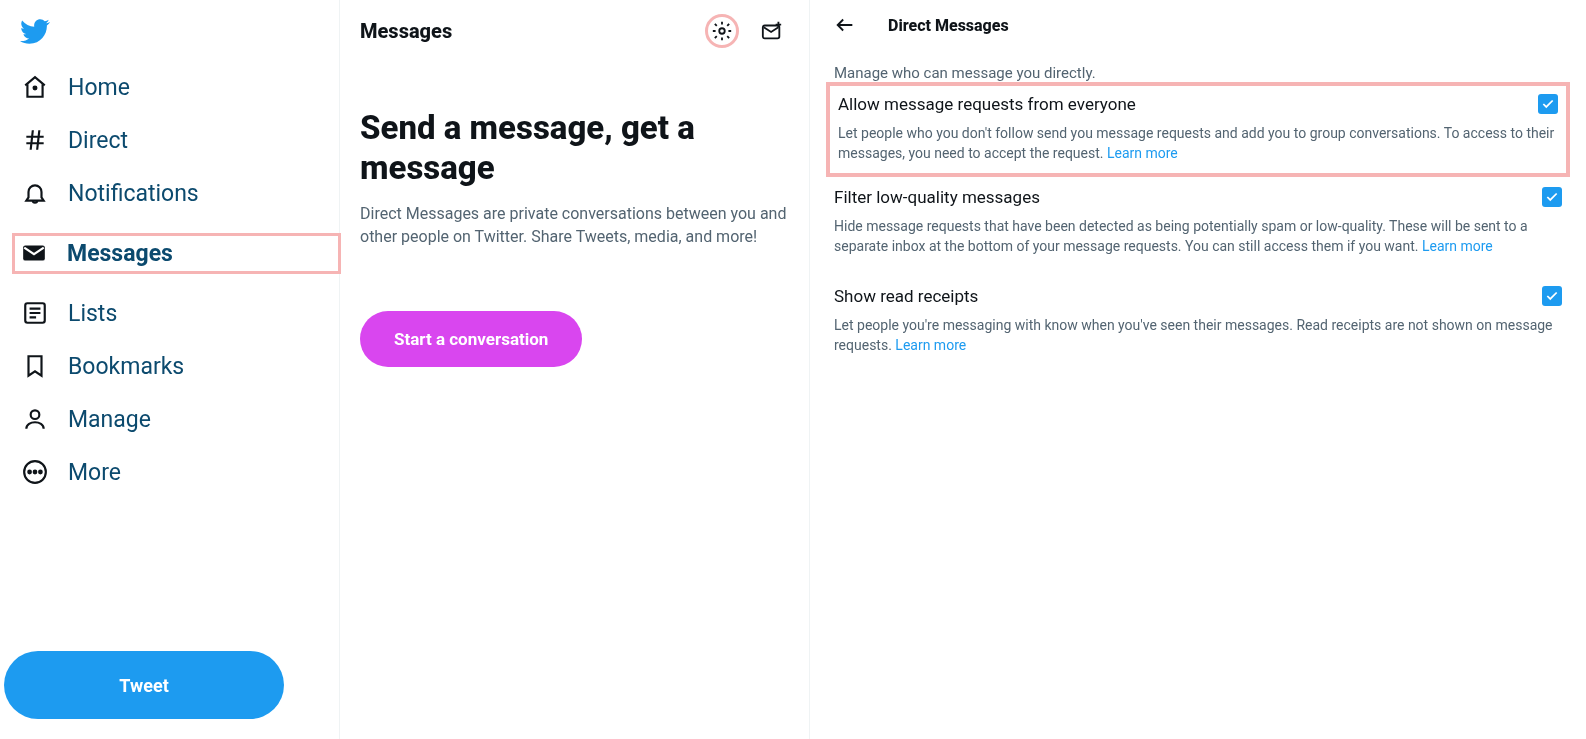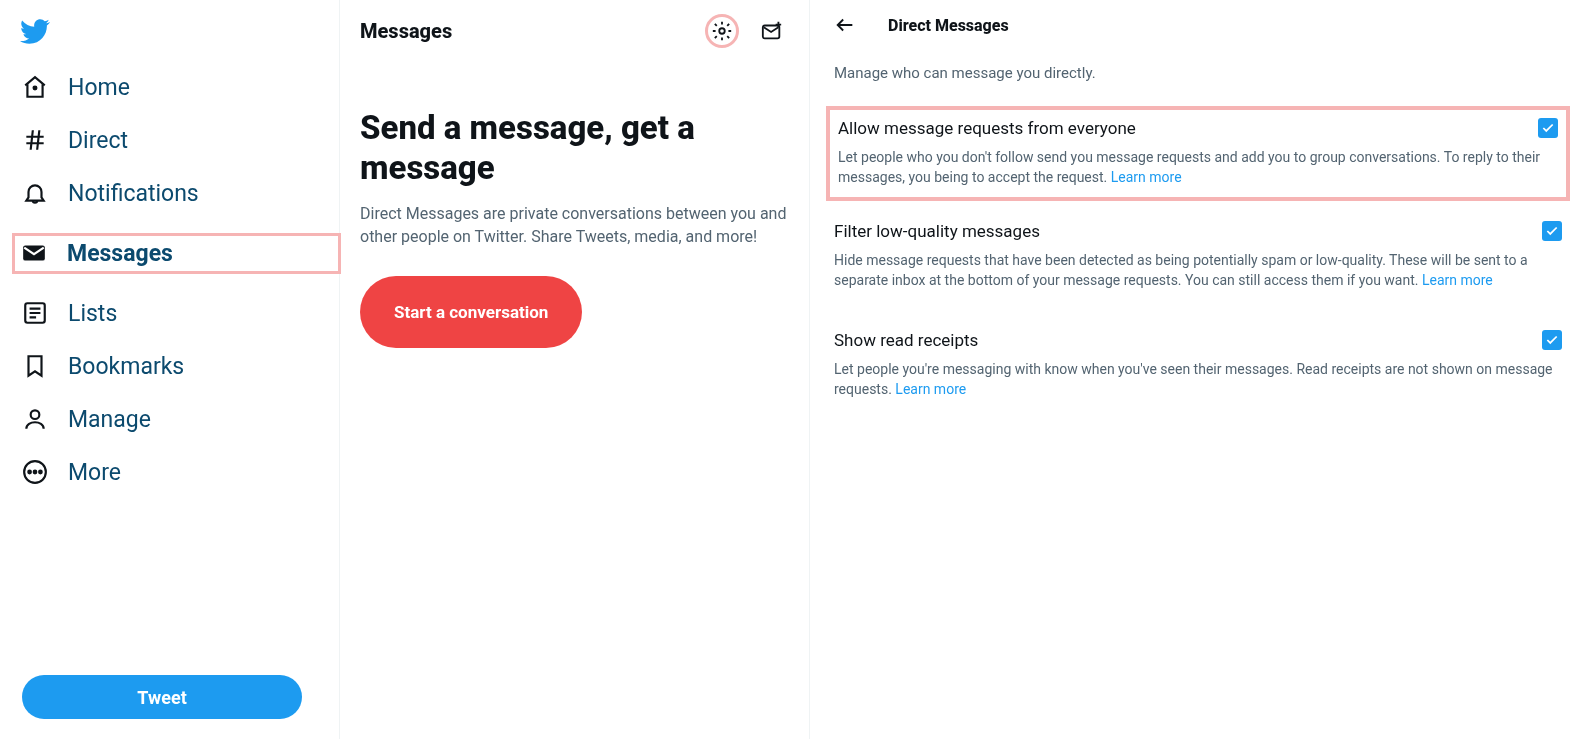--- a/index.html
+++ b/index.html
@@ -6,39 +6,39 @@
   body{background:#fff;color:#0f1419;width:1586px;height:739px;overflow:hidden;}
   .app{display:flex;height:100%;}
   
   .sidebar{width:340px;flex:0 0 340px;border-right:1px solid #eff3f4;padding:8px 8px 8px 8px;position:relative;}
   .logo{padding:8px 12px;color:#1d9bf0;}
   .nav{display:flex;flex-direction:column;gap:26px;margin-top:20px;padding-left:14px;}
   .nav-item{display:flex;gap:20px;font-size:23px;font-weight:400;color:#0c4a6e;cursor:pointer;}
   .nav-item .icon{width:26px;height:26px;display:flex;align-items:center;justify-content:center;}
   .nav-item.active{font-weight:700;}
   .highlight-pink{border:3px solid #f6b4b4;padding:4px 6px;margin-left:-10px;margin-right:-10px;}
-  .tweet-btn{background:#1d9bf0;color:#fff;border:none;border-radius:9999px;font-size:18px;font-weight:700;width:280px;height:44px;position:absolute;bottom:20px;left:22px;cursor:pointer;}
+  .tweet-btn{background:#1d9bf0;color:#fff;border:none;border-radius:9999px;font-size:18px;font-weight:700;width:280px;height:68px;position:absolute;bottom:20px;left:4px;cursor:pointer;}
   
   .messages-col{width:470px;flex:0 0 470px;border-right:1px solid #eff3f4;padding:14px 20px;}
   .messages-header{display:flex;align-items:center;justify-content:space-between;}
   .messages-header h2{font-size:20px;font-weight:800;}
   .messages-header .actions{display:flex;gap:16px;align-items:center;}
   .icon-btn{width:34px;height:34px;display:flex;align-items:center;justify-content:center;border-radius:9999px;cursor:pointer;}
   .gear-highlight{border:3px solid #f6b4b4;padding:2px;}
   .empty-state{margin-top:60px;padding:0 0 0 0;}
   .empty-state h1{font-size:33px;font-weight:800;line-height:1.2;margin-bottom:16px;}
   .empty-state p{font-size:16px;color:#536471;line-height:1.4;margin-bottom:28px;}
-  .start-convo-btn{background:#ef4444;color:#fff;border:none;border-radius:9999px;font-size:17px;font-weight:700;padding:26px 34px;cursor:pointer;}
+  .start-convo-btn{background:#d946ef;color:#fff;border:none;border-radius:9999px;font-size:17px;font-weight:700;padding:18px 34px;cursor:pointer;margin-top:35px;}
   
   .settings-col{flex:1;padding:14px 24px;position:relative;}
   .settings-header{display:flex;align-items:center;gap:32px;margin-bottom:28px;}
   .settings-header h2{font-size:16px;font-weight:800;}
   .back-btn{cursor:pointer;}
-  .settings-subtitle{font-size:15px;color:#536471;margin-bottom:24px;}
-  .setting-block{padding:20px 0 20px 0;position:relative;}
+  .settings-subtitle{font-size:15px;color:#536471;}
+  .setting-block{padding:10px 0 20px 0;position:relative;}
   .setting-row{display:flex;align-items:center;justify-content:space-between;margin-bottom:10px;}
   .setting-title{font-size:17px;color:#0f1419;}
   .setting-desc{font-size:14px;color:#536471;line-height:1.4;}
   .learn-more{color:#1d9bf0;text-decoration:none;cursor:pointer;}
   .checkbox{width:20px;height:20px;border-radius:3px;background:#1d9bf0;display:flex;align-items:center;justify-content:center;flex:0 0 20px;cursor:pointer;}
   .checkbox svg{stroke:#fff;}
   .setting-highlight{border:4px solid #f6b4b4;padding:8px 8px 10px 8px;margin-left:-8px;margin-right:-8px;}
   svg{display:block;}
 </style>
 </head>
@@ -173,21 +173,21 @@
 
     <div class="setting-block setting-highlight">
       <div class="setting-row">
         <span class="setting-title">Allow message requests from everyone</span>
         <div class="checkbox">
             <svg width="14" height="14" viewBox="0 0 24 24" fill="none" stroke-width="3">
               <path d="M4 12l5 5L20 6"></path>
             </svg>
           </div>
       </div>
-      <p class="setting-desc"><span>Let people who you don't follow send you message requests and add you to group conversations. To reply to their messages, you being to accept the request. </span><a class="learn-more">Learn more</a></p>
+      <p class="setting-desc"><span>Let people who you don't follow send you message requests and add you to group conversations. To access to their messages, you need to accept the request. </span><a class="learn-more">Learn more</a></p>
     </div>
 
     <div class="setting-block">
       <div class="setting-row">
         <span class="setting-title">Filter low-quality messages</span>
         <div class="checkbox">
             <svg width="14" height="14" viewBox="0 0 24 24" fill="none" stroke-width="3">
               <path d="M4 12l5 5L20 6"></path>
             </svg>
           </div>

